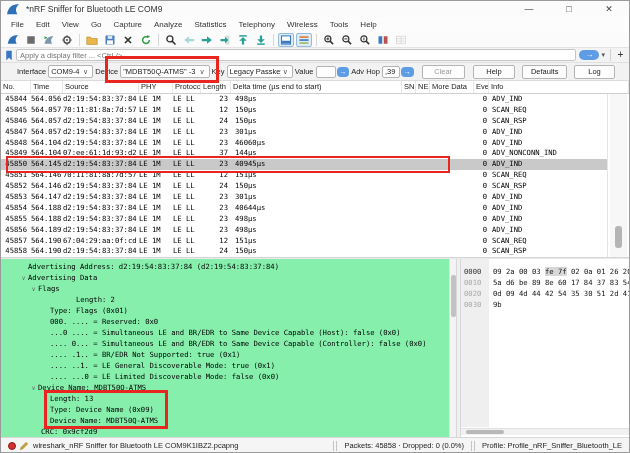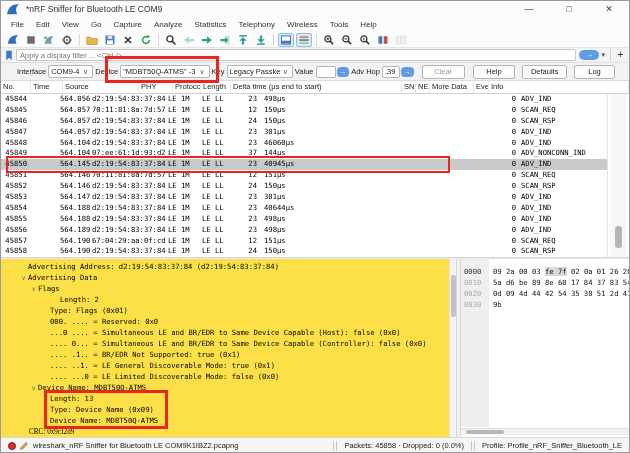--- a/index.html
+++ b/index.html
@@ -46,34 +46,34 @@
     display:flex; align-items:center; justify-content:center; margin-left:4px; }
   .btn.disabled { color:#9a9a9a; }
   
   .pkt-header { height:13px; background:#fff; border-bottom:1px solid #cfcfcf; display:flex; font-size:7.5px; color:#222; }
   .pkt-header .hc { border-right:1px solid #e8e8e8; padding:1px 0 0 2px; white-space:nowrap; overflow:hidden; }
   .pkt-rows { height:163px; background:#fff; overflow:hidden; position:relative; }
   .rows-wrap { margin-right:21px; height:100%; border-right:1px solid #e4e4e4; }
   .prow { display:flex; height:10.9px; font-family:"DejaVu Sans Mono", monospace; font-size:7.2px; color:#000; white-space:nowrap; }
   .prow.selected { background:#c9c9c9; }
   .pc { overflow:hidden; white-space:nowrap; }
-  .w-no{width:30px; text-align:right; padding-right:4px;} .w-time{width:32px;margin-left:29px;} .w-src{width:76px;}
+  .w-no{width:30px; text-align:right; padding-right:4px;} .w-time{width:32px;} .w-src{width:76px;}
   .w-phy{width:34px;} .w-proto{width:28px;} .w-len{width:30px; text-align:right; padding-right:3px;}
   .w-delta{width:171px; padding-left:4px;} .w-sn{width:14px;} .w-ne{width:14px;} .w-more{width:44px;}
   .w-eve{width:15px; text-align:right; padding-right:2px;} .w-info{flex:1; padding-left:3px;}
   .h-no{width:30px;} .h-time{width:32px;} .h-src{width:76px;} .h-phy{width:34px;} .h-proto{width:28px;}
   .h-len{width:30px;} .h-delta{width:171px; padding-left:4px;} .h-sn{width:14px;} .h-ne{width:14px;}
   .h-more{width:44px;} .h-eve{width:15px;} .h-info{flex:1;}
   .vscroll { position:absolute; top:0; right:2px; width:17px; height:100%; background:#f7f7f7; }
   .vscroll .thumb { position:absolute; left:5px; width:7px; background:#b5b5b5; border-radius:3px; }
   
   .hsplit { height:2px; background:#e9e9e9; border-top:1px solid #d6d6d6; }
   
   .lower { display:flex; height:178px; }
-  .detail-pane { width:455px; background:#fde047; position:relative; overflow:hidden; padding-top:2px; }
+  .detail-pane { width:455px; background:#86efac; position:relative; overflow:hidden; padding-top:2px; }
   .dline { height:11px; font-family:"DejaVu Sans Mono", monospace; font-size:7.2px; color:#000; white-space:nowrap; display:flex; align-items:center; }
   .dline .arrow { color:#666; font-size:6px; width:9px; text-align:center; flex:none; }
   .dline .txt { overflow:hidden; white-space:nowrap; }
   .detail-vscroll { position:absolute; top:0; right:0; width:7px; height:100%; background:#f3f3f3; border-left:1px solid #e0e0e0;}
   .detail-vscroll .thumb { position:absolute; left:1px; width:5px; height:42px; top:16px; background:#c2c2c2; border-radius:2px;}
   .vsplit { width:5px; background:#f0f0f0; border-left:1px solid #d8d8d8; border-right:1px solid #d8d8d8; }
   .hex-pane { flex:1; background:#fff; position:relative; overflow:hidden; padding-top:8px; }
   .hex-gutter { position:absolute; left:0; top:0; width:28px; height:168px; background:#efefef; }
   .hexrow { position:relative; height:11px; font-family:"DejaVu Sans Mono", monospace; font-size:7.2px; white-space:nowrap; display:flex; }
   .hexrow .off { width:28px; padding-left:3px; color:#a8a8a8; flex:none; }
@@ -542,21 +542,21 @@
           <span class="txt">Advertising Address: d2:19:54:83:37:84 (d2:19:54:83:37:84)</span>
         </div>
         <div class="dline" style="padding-left: 18px;">
           <span class="arrow">∨</span>
           <span class="txt">Advertising Data</span>
         </div>
         <div class="dline" style="padding-left: 28px;">
           <span class="arrow">∨</span>
           <span class="txt">Flags</span>
         </div>
-        <div class="dline" style="padding-left: 59px;">
+        <div class="dline" style="padding-left: 75px;">
           <span class="txt">Length: 2</span>
         </div>
         <div class="dline" style="padding-left: 49px;">
           <span class="txt">Type: Flags (0x01)</span>
         </div>
         <div class="dline" style="padding-left: 49px;">
           <span class="txt">000. .... = Reserved: 0x0</span>
         </div>
         <div class="dline" style="padding-left: 49px;">
           <span class="txt">...0 .... = Simultaneous LE and BR/EDR to Same Device Capable (Host): false (0x0)</span>
@@ -579,21 +579,21 @@
         </div>
         <div class="dline" style="padding-left: 49px;">
           <span class="txt">Length: 13</span>
         </div>
         <div class="dline" style="padding-left: 49px;">
           <span class="txt">Type: Device Name (0x09)</span>
         </div>
         <div class="dline" style="padding-left: 49px;">
           <span class="txt">Device Name: MDBT50Q-ATMS</span>
         </div>
-        <div class="dline" style="padding-left: 28px; font-family: Liberation Serif, serif;">
+        <div class="dline" style="padding-left: 40px;">
           <span class="txt">CRC: 0x9cf2d9</span>
         </div>
       </div>
     <div class="vsplit"></div>
     <div class="hex-pane">
       <div class="hex-gutter"></div>
       <div id="hex-rows" style="position:relative;">
           <div class="hexrow first">
             <span class="off">0000</span>
             <span class="bytes"><span>09 2a 00 03 </span><span class="hl">fe 7f</span><span> 02 0a  01 26 20</span></span>

